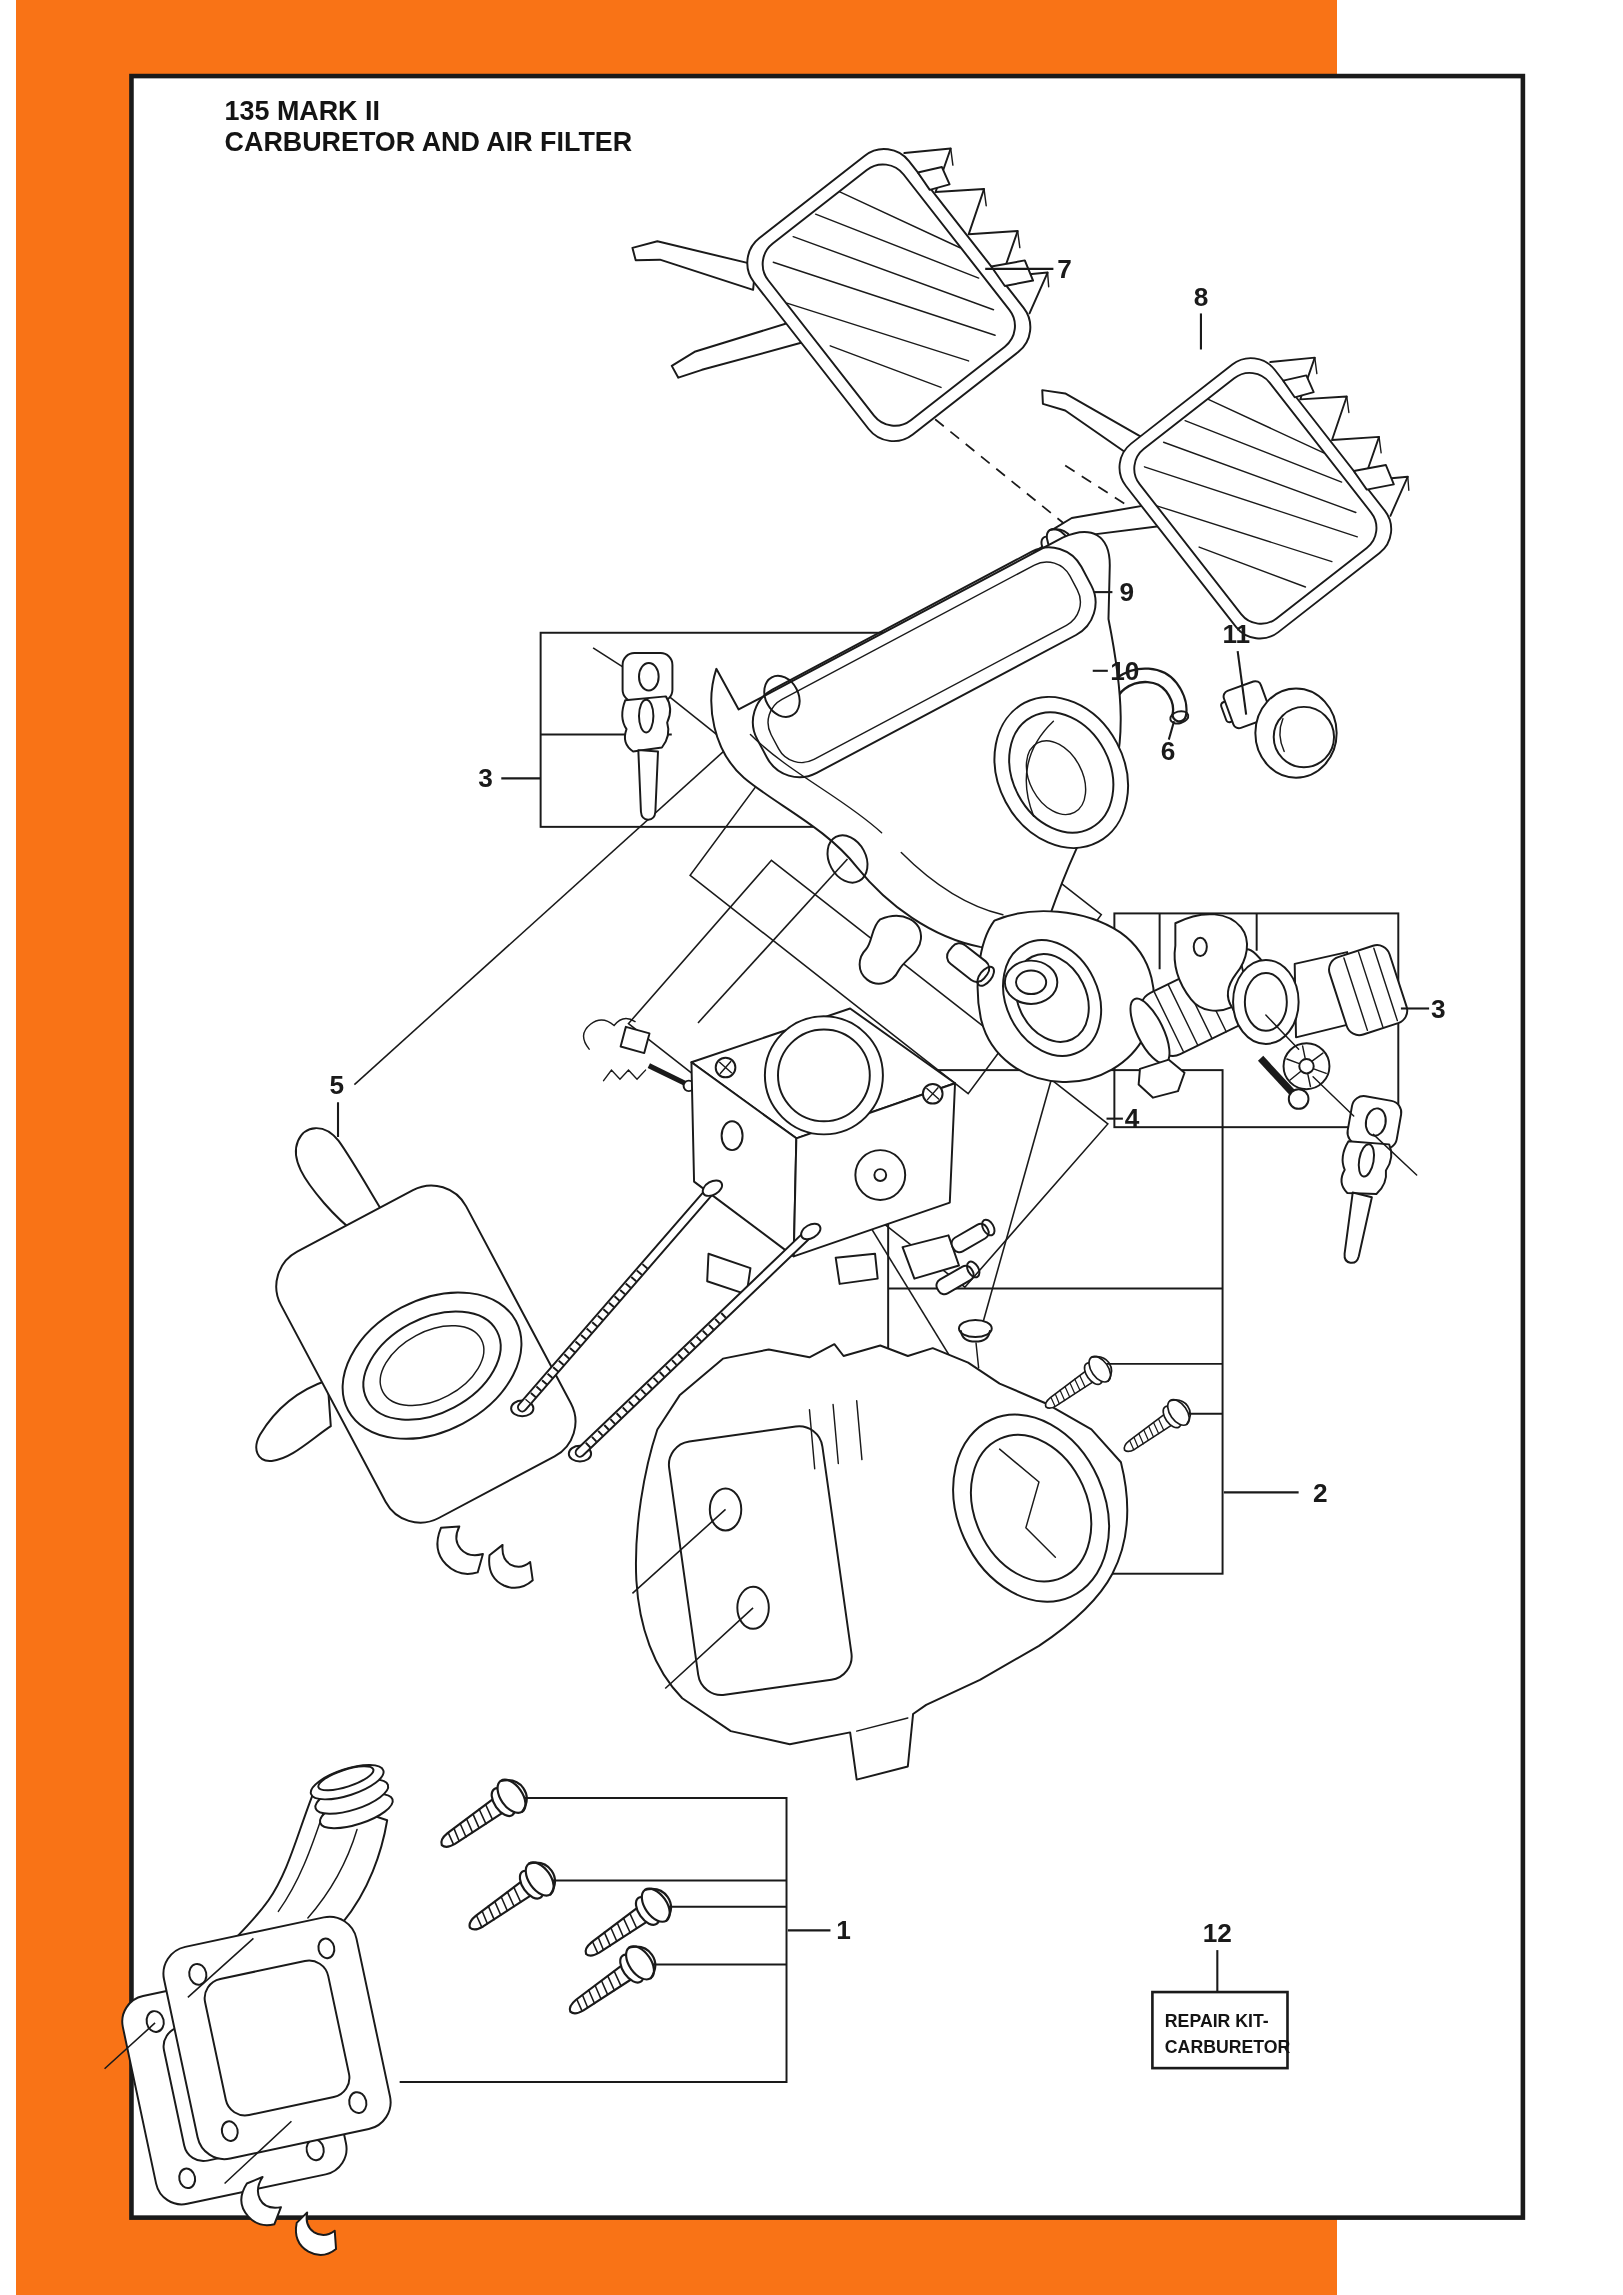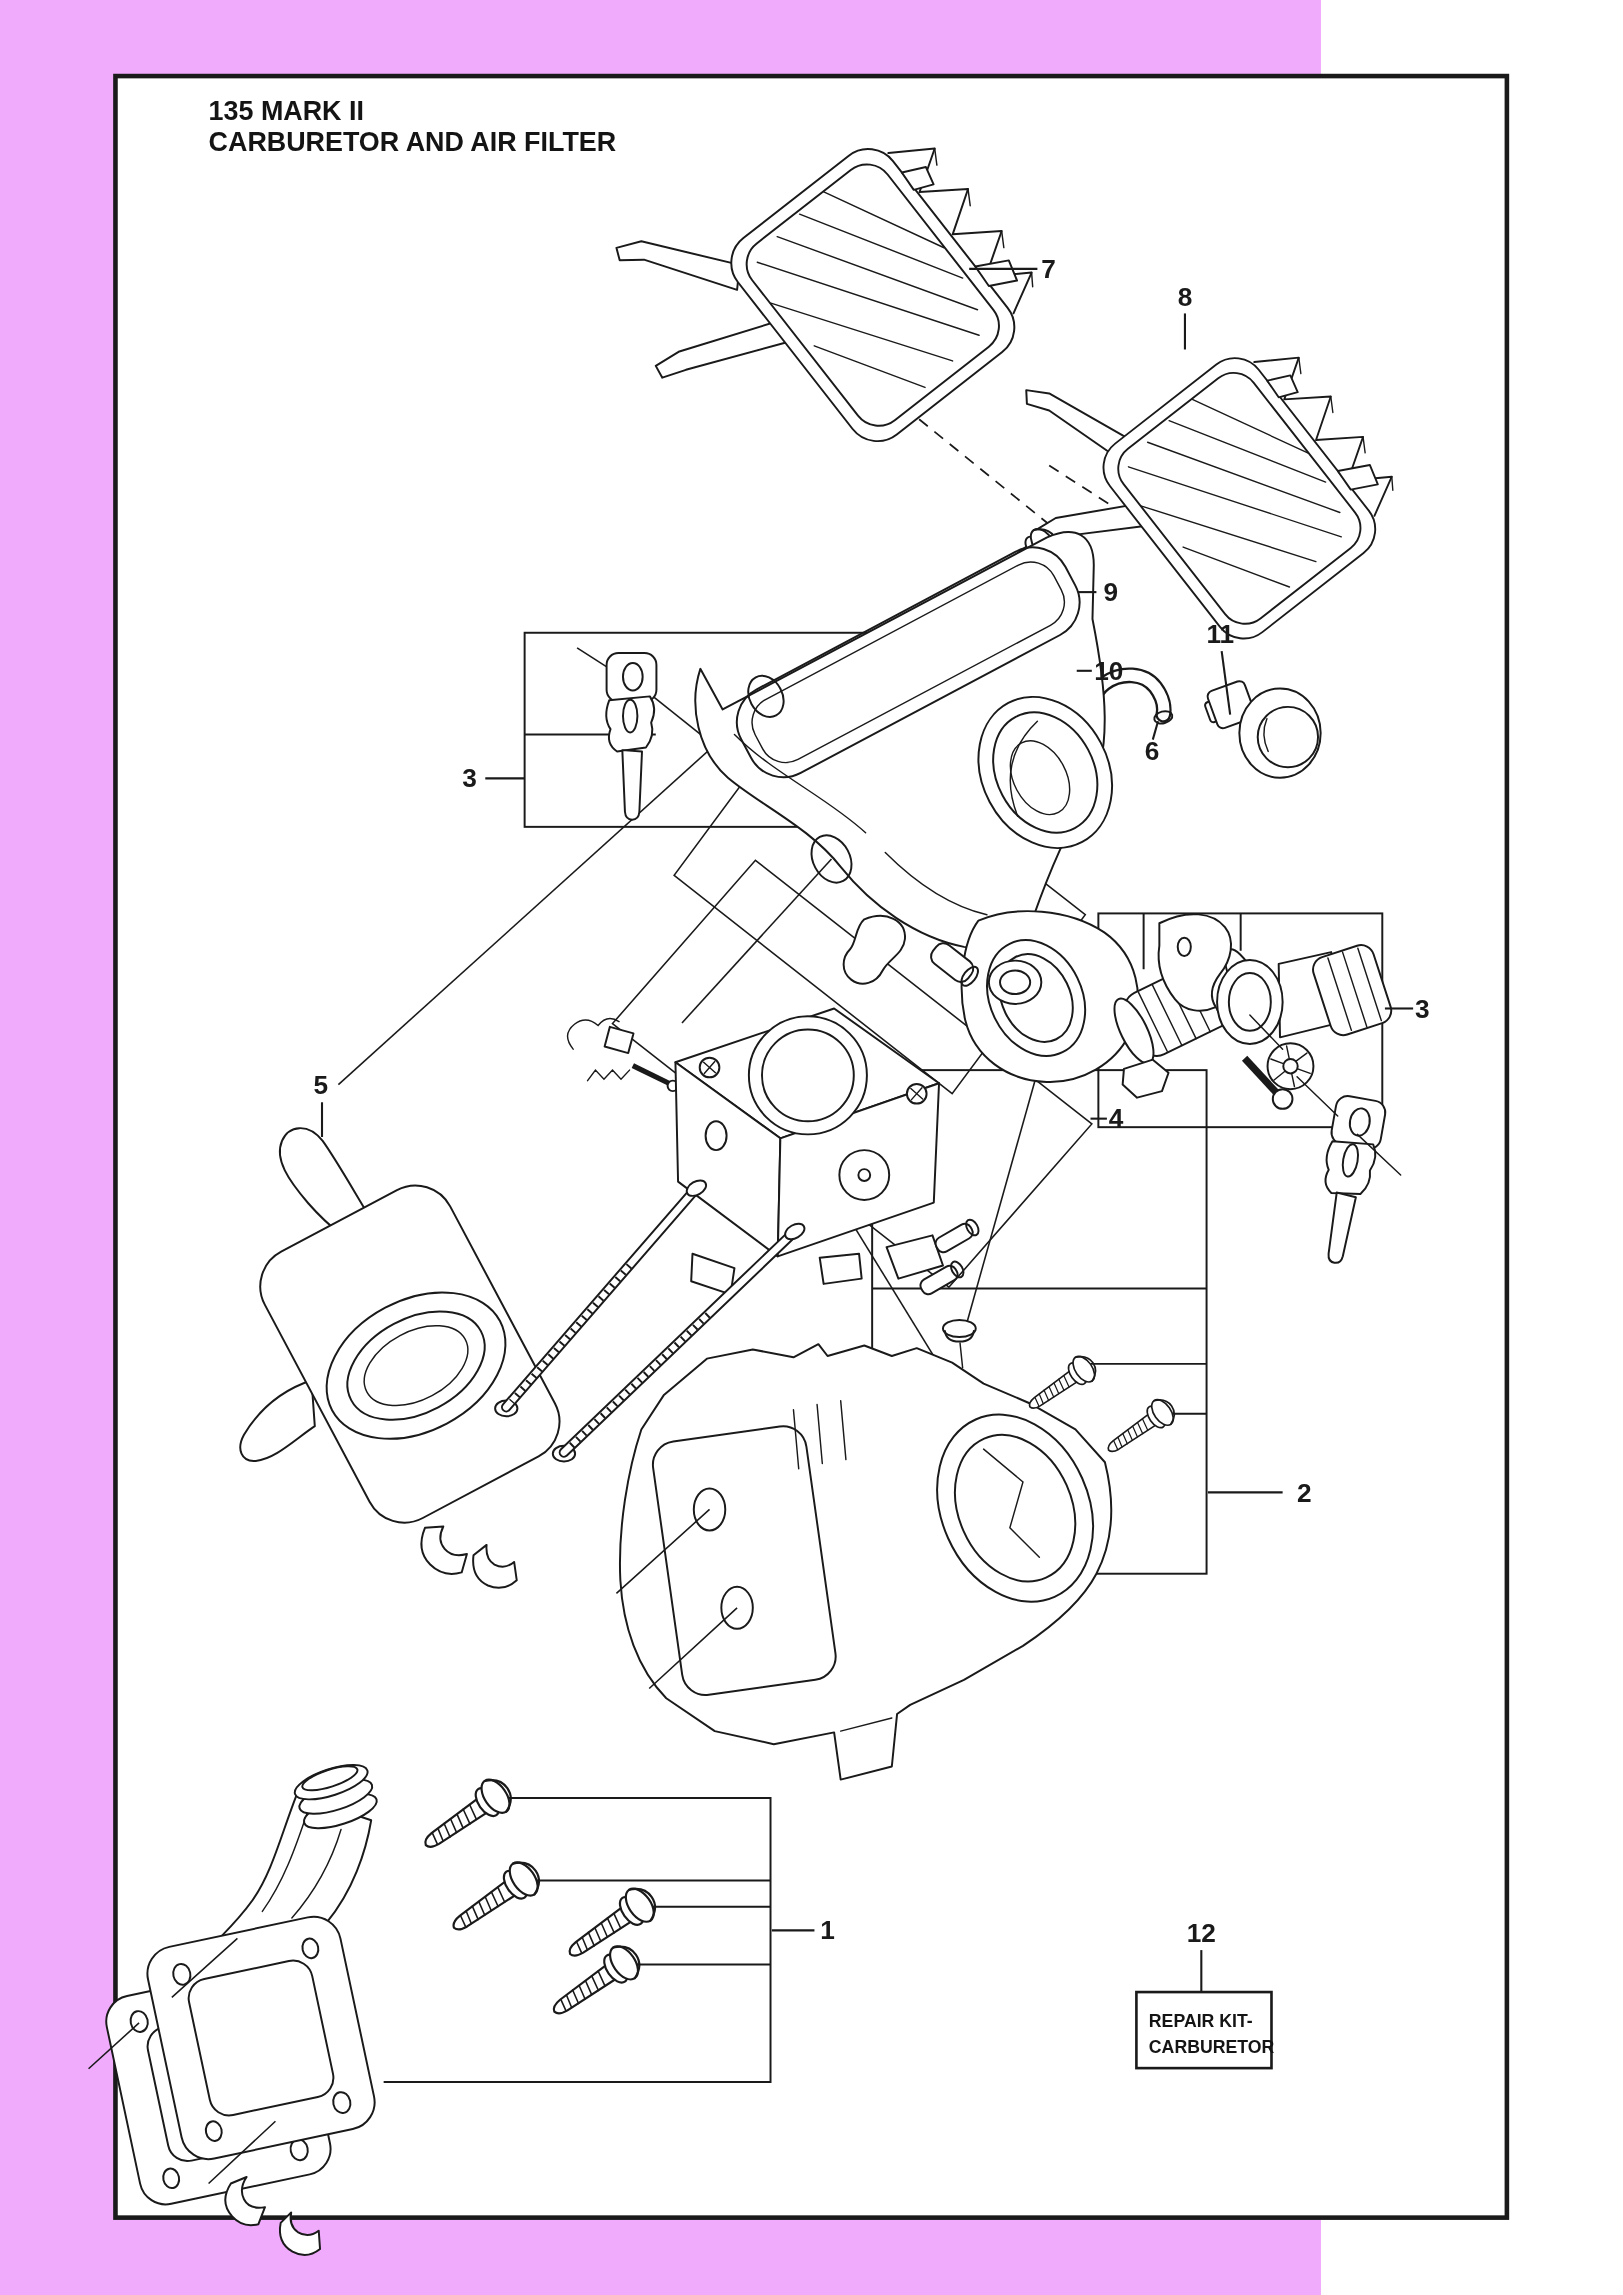--- a/index.html
+++ b/index.html
@@ -1,16 +1,16 @@
 <!DOCTYPE html>
 <html style="font-size:10.5px"><head>
 <meta charset="utf-8">
 <style>
   html,body{margin:0;padding:0;background:#ffffff;}
-  .stage{width:1321px;height:2295px;position:relative;background:#f0abfc;}
+  .stage{width:1321px;height:2295px;position:relative;background:#f97316;margin-left:16px;}
   svg{display:block}
   .fill{fill:#fff;stroke:#1a1a1a;stroke-width:3;stroke-linejoin:round}
   .ln{fill:none;stroke:#1a1a1a;stroke-width:3;stroke-linejoin:round;stroke-linecap:round}
   .thin{fill:none;stroke:#1a1a1a;stroke-width:2.2;stroke-linecap:round}
   .cons{fill:none;stroke:#1a1a1a;stroke-width:2.4}
   .boxl{fill:none;stroke:#1a1a1a;stroke-width:3}
   .dash{fill:none;stroke:#1a1a1a;stroke-width:2.6;stroke-dasharray:17 13}
   .lead{stroke:#1a1a1a;stroke-width:3.2;fill:none}
   .tube{fill:none;stroke:#1a1a1a;stroke-width:24;stroke-linecap:round}
   .tubecore{fill:none;stroke:#fff;stroke-width:17;stroke-linecap:round}

